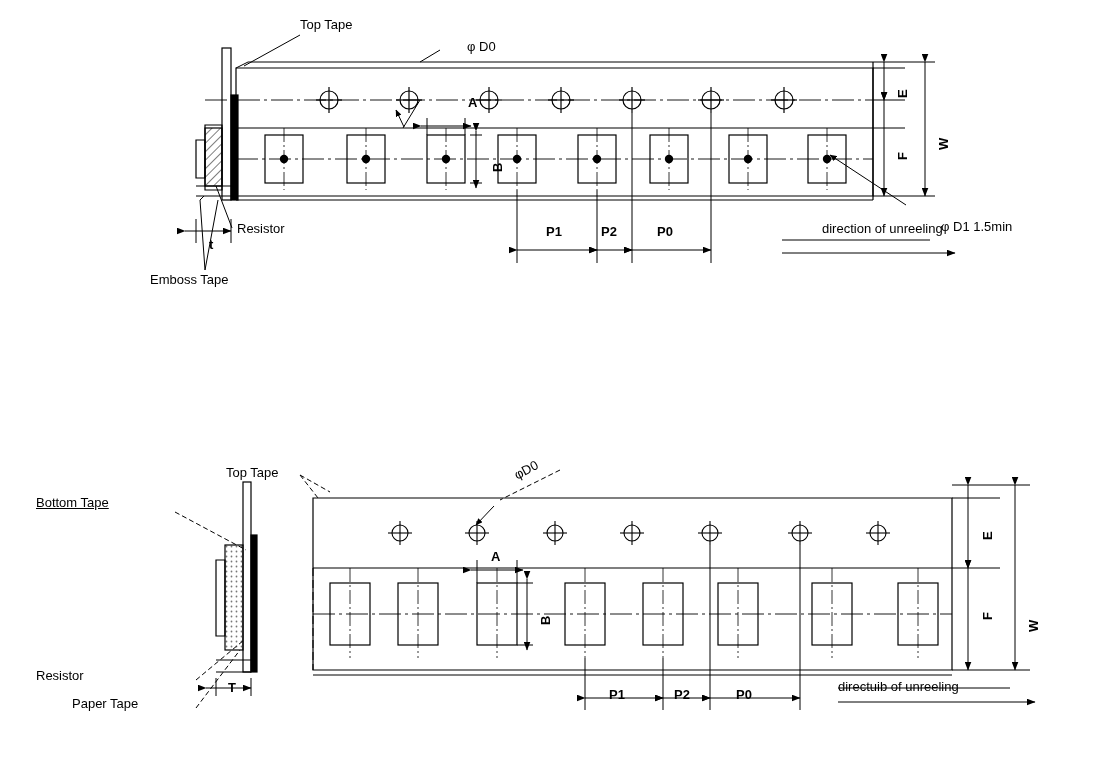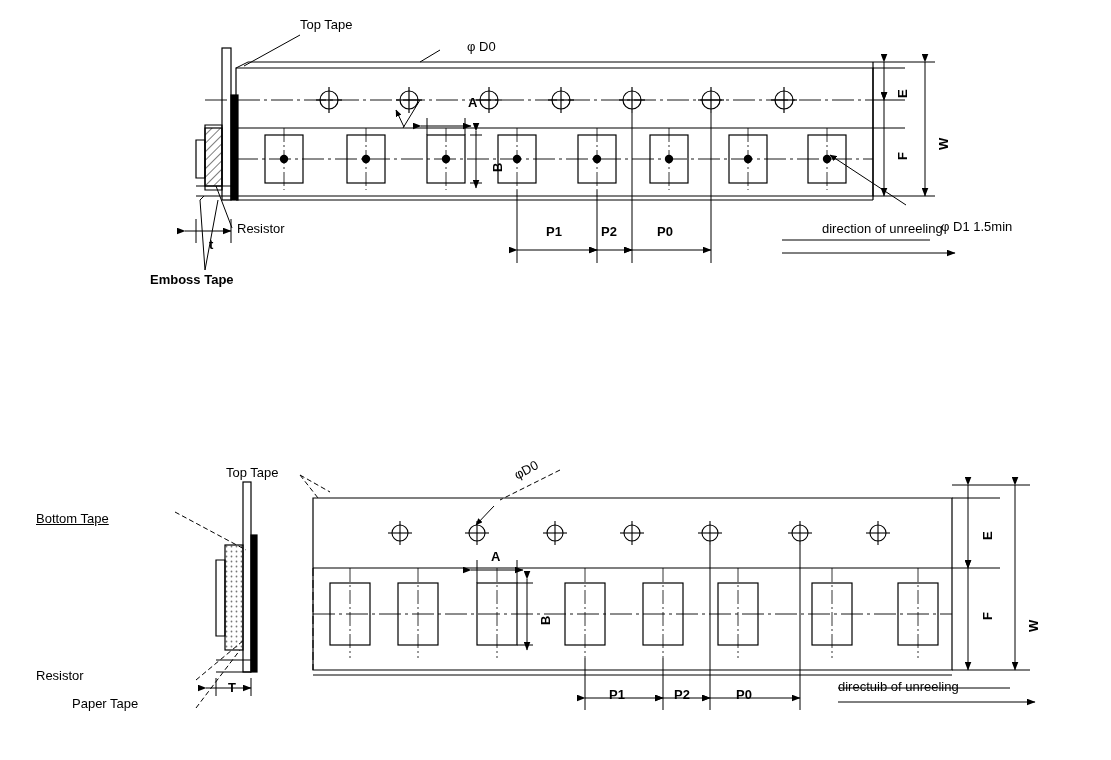--- a/index.html
+++ b/index.html
@@ -171,21 +171,21 @@
       <line x1="782" y1="253" x2="955" y2="253" marker-end="url(#arr)"></line>
       <line x1="782" y1="240" x2="930" y2="240"></line>
     </g>
   </svg>
 
   <div class="lbl" style="left:300px;top:18px;">Top Tape</div>
   <div class="lbl" style="left:467px;top:40px;">φ D0</div>
   <div class="lbl bold" style="left:468px;top:96px;">A</div>
   <div class="lbl bold rot" style="left:491px;top:172px;">B</div>
   <div class="lbl" style="left:237px;top:222px;">Resistor</div>
-  <div class="lbl" style="left:150px;top:273px;font-weight:bold;">Emboss Tape</div>
+  <div class="lbl" style="left:150px;top:273px;">Emboss Tape</div>
   <div class="lbl bold" style="left:209px;top:238px;">t</div>
   <div class="lbl bold" style="left:546px;top:225px;">P1</div>
   <div class="lbl bold" style="left:601px;top:225px;">P2</div>
   <div class="lbl bold" style="left:657px;top:225px;">P0</div>
   <div class="lbl bold rot" style="left:896px;top:98px;">E</div>
   <div class="lbl bold rot" style="left:896px;top:160px;">F</div>
   <div class="lbl bold rot" style="left:937px;top:150px;">W</div>
   <div class="lbl" style="left:909px;top:220px;margin-left:32px;">φ D1 1.5min</div>
   <div class="lbl" style="left:822px;top:222px;">direction of unreeling</div>
 
@@ -301,21 +301,21 @@
       <line x1="800" y1="105" x2="800" y2="270"></line>
       <line x1="585" y1="258" x2="663" y2="258" marker-start="url(#arr)" marker-end="url(#arr)"></line>
       <line x1="663" y1="258" x2="710" y2="258" marker-start="url(#arr)" marker-end="url(#arr)"></line>
       <line x1="710" y1="258" x2="800" y2="258" marker-start="url(#arr)" marker-end="url(#arr)"></line>
       <line x1="838" y1="262" x2="1035" y2="262" marker-end="url(#arr)"></line>
       <line x1="838" y1="248" x2="1010" y2="248"></line>
     </g>
   </svg>
 
   <div class="lbl" style="left:226px;top:466px;">Top Tape</div>
-  <div class="lbl ul" style="left:36px;top:512px;">Bottom Tape</div>
+  <div class="lbl ul" style="left:36px;top:496px;">Bottom Tape</div>
   <div class="lbl" style="left:36px;top:669px;">Resistor</div>
   <div class="lbl" style="left:36px;top:697px;margin-left:36px;">Paper Tape</div>
   <div class="lbl bold" style="left:228px;top:681px;">T</div>
   <div class="lbl" style="left:512px;top:470px;transform:rotate(-28deg);transform-origin:left top;">φD0</div>
   <div class="lbl bold" style="left:491px;top:550px;">A</div>
   <div class="lbl bold rot" style="left:539px;top:625px;">B</div>
   <div class="lbl bold" style="left:609px;top:688px;">P1</div>
   <div class="lbl bold" style="left:674px;top:688px;">P2</div>
   <div class="lbl bold" style="left:736px;top:688px;">P0</div>
   <div class="lbl bold rot" style="left:981px;top:540px;">E</div>

